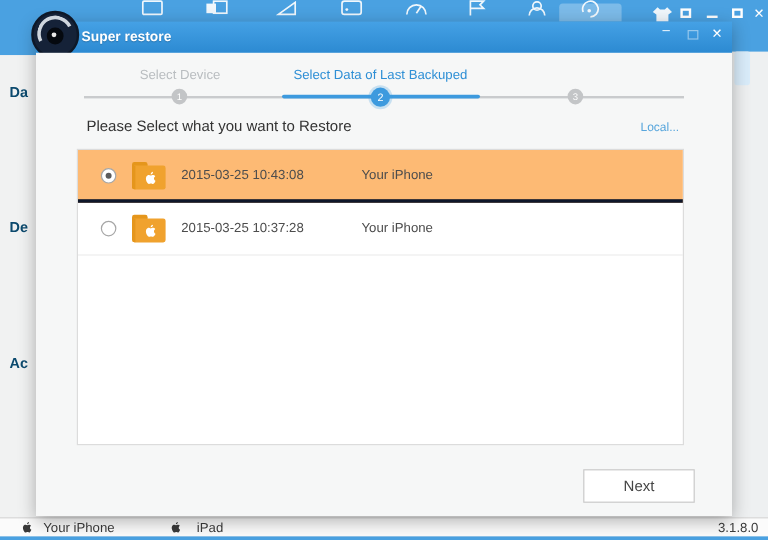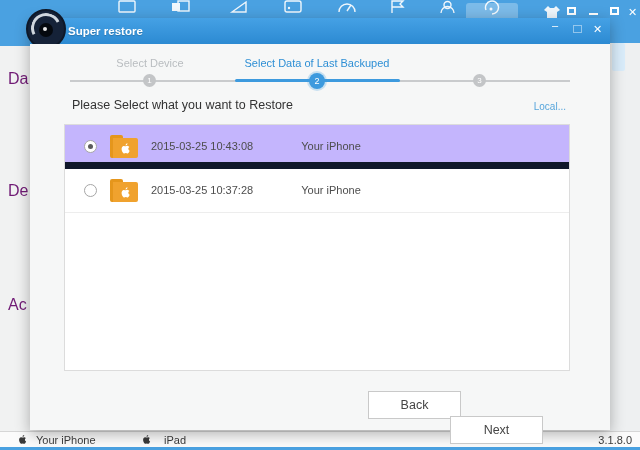--- a/index.html
+++ b/index.html
@@ -10,21 +10,21 @@
   .bg-topbar { position:absolute; left:0; top:0; width:640px; height:46px; background:#4aa1e1; }
   .tb-icon { position:absolute; top:-4px; width:20px; height:20px; }
   .tb-icon svg { width:20px; height:20px; stroke:#fff; stroke-width:1.4; fill:none; opacity:.92; }
   .tb-hl { position:absolute; left:466px; top:3px; width:52px; height:15px; background:rgba(255,255,255,.28); border-radius:3px 3px 0 0; }
   .win-ctl { position:absolute; top:7px; color:#fff; font-size:11px; line-height:11px; }
   .ctl-bar { position:absolute; top:13px; width:9px; height:2px; background:#fff; }
   .ctl-box { position:absolute; top:7px; width:9px; height:8px; border:2px solid #fff; }
   .bg-right-panel { position:absolute; left:610px; top:43px; width:30px; height:389px; background:#eef0f1; }
   .bg-right-strip { position:absolute; left:612px; top:43px; width:13px; height:28px; background:#d9ecfa; border-radius:2px; }
   .bg-sidebar { position:absolute; left:0; top:46px; width:30px; height:386px; background:#f1f2f2; overflow:hidden; }
-  .sb-label { position:absolute; left:8px; white-space:nowrap; color:#701a75; font-weight:normal; font-size:16px; }
+  .sb-label { position:absolute; left:8px; white-space:nowrap; color:#0c4a6e; font-weight:bold; font-size:12px; }
   .sb-label.small { font-weight:normal; font-size:9px; color:#7a7a7a; left:10px;margin-left:24px; }
   .bg-statusbar { position:absolute; left:0; top:431px; width:640px; height:16px; background:#fbfbfb; border-top:1px solid #d6d6d6; }
   .sb-item { position:absolute; top:2px; font-size:11px; color:#3c3c3c; }
   .apple-glyph { position:absolute; top:1px; width:13px; height:13px; fill:#3a3a3a; }
   .eject { position:absolute; top:3px; width:10px; height:9px; }
   .eject .tri { width:0; height:0; border-left:5px solid transparent; border-right:5px solid transparent; border-bottom:5px solid #6f6f6f; }
   .eject .bar { margin-top:2px; width:10px; height:2px; background:#6f6f6f; }
   .bg-bottomline { position:absolute; left:0; top:447px; width:640px; height:3px; background:#4aa1e1; }
 
   
@@ -52,39 +52,39 @@
   .step-dot.active { width:16px; height:16px; line-height:16px; top:55px; background:#3d9ade; font-size:9px;
                      box-shadow:0 0 0 2px rgba(61,154,222,.25); }
 
   
   .prompt { position:absolute; left:42px; top:80px; font-size:12.5px; color:#333; }
   .browse { position:absolute; right:44px; top:83px; font-size:10px; color:#58a6dc; cursor:pointer; }
 
   
   .list-box { position:absolute; left:34px; top:106px; width:506px; height:247px; background:#fff; border:1px solid #dcdcdc; }
   .row { position:relative; width:100%; height:44px; border-bottom:1px solid #ededed; }
-  .row.selected { background:#c4b5fd; border-bottom:7px solid #0f172a; }
+  .row.selected { background:#fdba74; border-bottom:3px solid #0f172a; }
   .radio { position:absolute; left:19px; top:15px; width:13px; height:13px; border-radius:50%;
            border:1px solid #a6a6a6; background:#fff; }
   .row.selected .radio::after { content:""; position:absolute; left:3px; top:3px; width:5px; height:5px;
            border-radius:50%; background:#5c5c5c; }
   .folder { position:absolute; left:45px; top:10px; width:28px; height:24px; }
   .folder .tab { position:absolute; left:0; top:0; width:13px; height:6px; background:#e5961c; border-radius:2px 2px 0 0; }
   .folder .body { position:absolute; left:0; top:3px; width:28px; height:20px; background:#f0a22e; border-radius:2px;
                   border-left:3px solid #e5961c; }
   .folder svg { position:absolute; left:8px; top:6px; width:15px; height:15px; fill:#fff; }
   .row .time { position:absolute; left:86px; top:15px; font-size:11px; color:#4d4d4d; }
   .row .device { position:absolute; left:196px; top:15px; width:140px; text-align:center; font-size:11px; color:#4d4d4d; }
   .row .path { position:absolute; right:9px; top:15px; font-size:10.5px; color:#5c5c5c; white-space:nowrap; }
 
   
   .btn { position:absolute; top:373px; width:93px; height:28px; background:#fff; border:1px solid #c9c9c9;
          font-size:12.5px; color:#454545; text-align:center; line-height:26px; cursor:pointer; }
   .btn-back { left:338px; }
-  .btn-next { left:420px;margin-top:25px; }
+  .btn-next { left:456px; }
 </style>
 </head>
 <body>
 
 <div class="bg-topbar">
   <span class="tb-icon" style="left:117px">
     <svg viewBox="0 0 20 20">
         <rect x="2" y="5" width="16" height="11" rx="1"></rect>
       </svg></span>
   <span class="tb-icon" style="left:171px">
@@ -205,15 +205,14 @@
           <span class="body"></span>
         <svg viewBox="0 0 24 24">
             <path d="M16.5 12.5c0-2 1.6-3 1.7-3.1-.9-1.4-2.4-1.6-2.9-1.6-1.2-.1-2.4.7-3 .7-.6 0-1.6-.7-2.6-.7-1.3 0-2.6.8-3.3 2-1.4 2.4-.4 6 1 8 .7 1 1.5 2.1 2.5 2 1-.1 1.4-.6 2.6-.6s1.6.6 2.6.6c1.1 0 1.8-1 2.4-2 .8-1.1 1.1-2.2 1.1-2.3-.1 0-2.1-.8-2.1-3zM14.4 6c.5-.7.9-1.6.8-2.5-.8 0-1.7.5-2.3 1.2-.5.6-.9 1.5-.8 2.4.9.1 1.8-.5 2.3-1.1z"></path>
           </svg>
       </span>
       <span class="time">2015-03-25 10:37:28</span>
       <span class="device">Your iPhone</span>
     </div>
   </div>
 
-  <div class="btn btn-back">Back</div>
   <div class="btn btn-next">Next</div>
 </div>
 
 </body></html>

